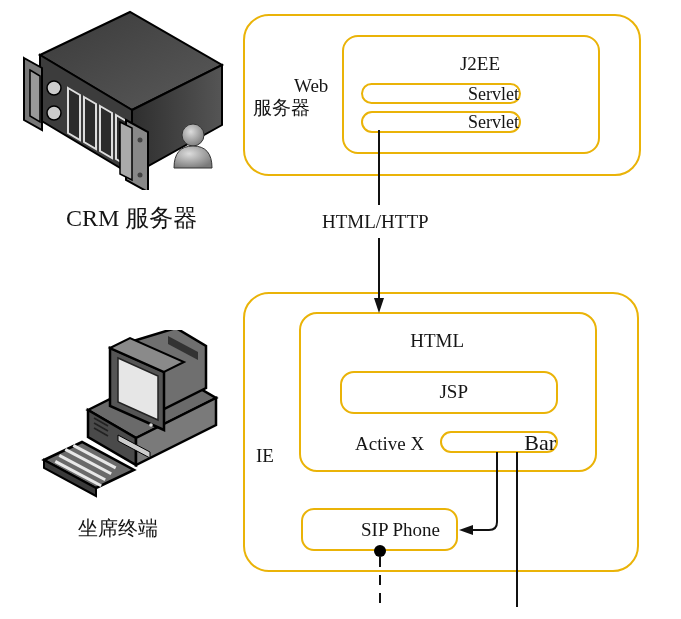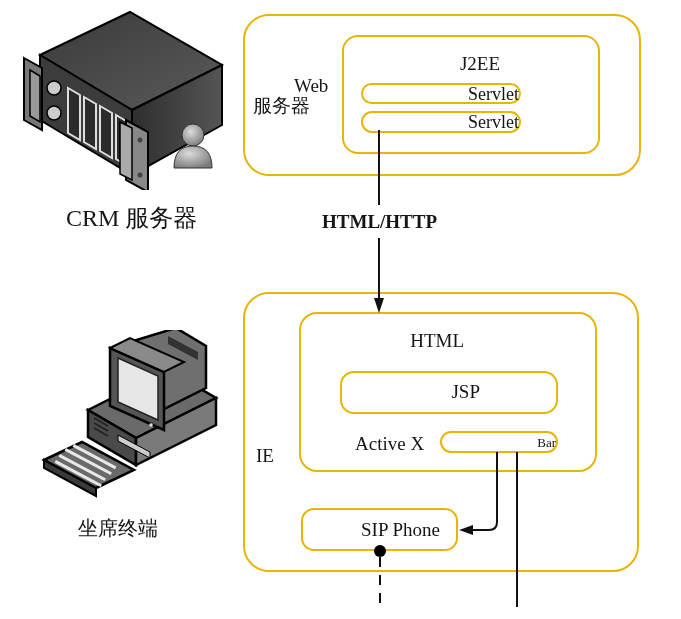--- a/index.html
+++ b/index.html
@@ -54,33 +54,33 @@
     <circle cx="130" cy="165" r="2.5" fill="#444"></circle>
 
     <circle cx="183" cy="125" r="11" fill="url(#userG)" stroke="#333" stroke-width="1"></circle>
     <path d="M164,158 Q164,136 183,136 Q202,136 202,158 Z" fill="url(#userG)" stroke="#333" stroke-width="1"></path>
   </svg>
 </div>
 <div class="lbl" style="left:66px;top:206px;font-size:24px;">CRM 服务器</div>
 
 <div class="box" style="left:243px;top:14px;width:398px;height:162px;border-radius:26px;"></div>
 <div class="lbl" style="left:266px;top:76px;margin-left:28px;">Web</div>
-<div class="lbl" style="left:253px;top:98px;font-family:Liberation Mono, monospace;">服务器</div>
+<div class="lbl" style="left:253px;top:98px;">服务器</div>
 
 <div class="box" style="left:342px;top:35px;width:258px;height:119px;border-radius:16px;"></div>
 <div class="lbl center" style="left:440px;top:54px;width:60px;">J2EE</div>
 
 <div class="box center" style="left:361px;top:83px;width:160px;height:21px;border-radius:11px;">
   <span class="lbl" style="position:static;font-size:18px;line-height:18px;">Servlet</span>
 </div>
 <div class="box center" style="left:361px;top:111px;width:160px;height:22px;border-radius:11px;">
   <span class="lbl" style="position:static;font-size:18px;line-height:19px;">Servlet</span>
 </div>
 
-<div class="lbl" style="left:322px;top:212px;font-weight:bold;">HTML/HTTP</div>
+<div class="lbl" style="left:322px;top:212px;">HTML/HTTP</div>
 
 <div class="abs" style="left:38px;top:330px;width:185px;height:175px;">
   <svg width="185" height="175" viewBox="0 0 185 175">
 
     <polygon points="50,80 130,40 178,68 98,108" fill="#6a6a6a" stroke="#000" stroke-width="2.5"></polygon>
     <polygon points="50,80 98,108 98,135 50,107" fill="#4a4a4a" stroke="#000" stroke-width="2.5"></polygon>
     <polygon points="98,108 178,68 178,95 98,135" fill="#7a7a7a" stroke="#000" stroke-width="2.5"></polygon>
     <line x1="56" y1="88" x2="70" y2="96" stroke="#222" stroke-width="1.5"></line>
     <line x1="56" y1="93" x2="70" y2="101" stroke="#222" stroke-width="1.5"></line>
     <line x1="56" y1="98" x2="70" y2="106" stroke="#222" stroke-width="1.5"></line>
@@ -106,25 +106,25 @@
 </div>
 <div class="lbl" style="left:78px;top:520px;font-size:20px;font-family:Liberation Mono, monospace;">坐席终端</div>
 
 <div class="box" style="left:243px;top:292px;width:396px;height:280px;border-radius:26px;"></div>
 <div class="lbl" style="left:256px;top:446px;">IE</div>
 
 <div class="box" style="left:299px;top:312px;width:298px;height:160px;border-radius:18px;"></div>
 <div class="lbl center" style="left:394px;top:331px;width:70px;">HTML</div>
 
 <div class="box" style="left:340px;top:371px;width:218px;height:43px;border-radius:14px;"></div>
-<div class="lbl center" style="left:420px;top:382px;width:60px;">JSP</div>
+<div class="lbl center" style="left:408px;top:382px;width:60px;">JSP</div>
 
 <div class="lbl" style="left:355px;top:434px;">Active X</div>
 <div class="box center" style="left:440px;top:431px;width:118px;height:22px;border-radius:11px;">
-  <span class="lbl" style="position:static;font-size:13px;line-height:19px;">Bar</span>
+  <span class="lbl" style="position:static;font-size:22px;line-height:19px;">Bar</span>
 </div>
 
 <div class="box" style="left:301px;top:508px;width:157px;height:43px;border-radius:13px;"></div>
 <div class="lbl center" style="left:320px;top:520px;width:120px;">SIP Phone</div>
 
 <svg class="wires" width="681" height="619">
 
   <line x1="379" y1="130" x2="379" y2="205" stroke="#111" stroke-width="2"></line>
   <line x1="379" y1="238" x2="379" y2="298" stroke="#111" stroke-width="2"></line>
   <polygon points="374,298 384,298 379,313" fill="#111"></polygon>

